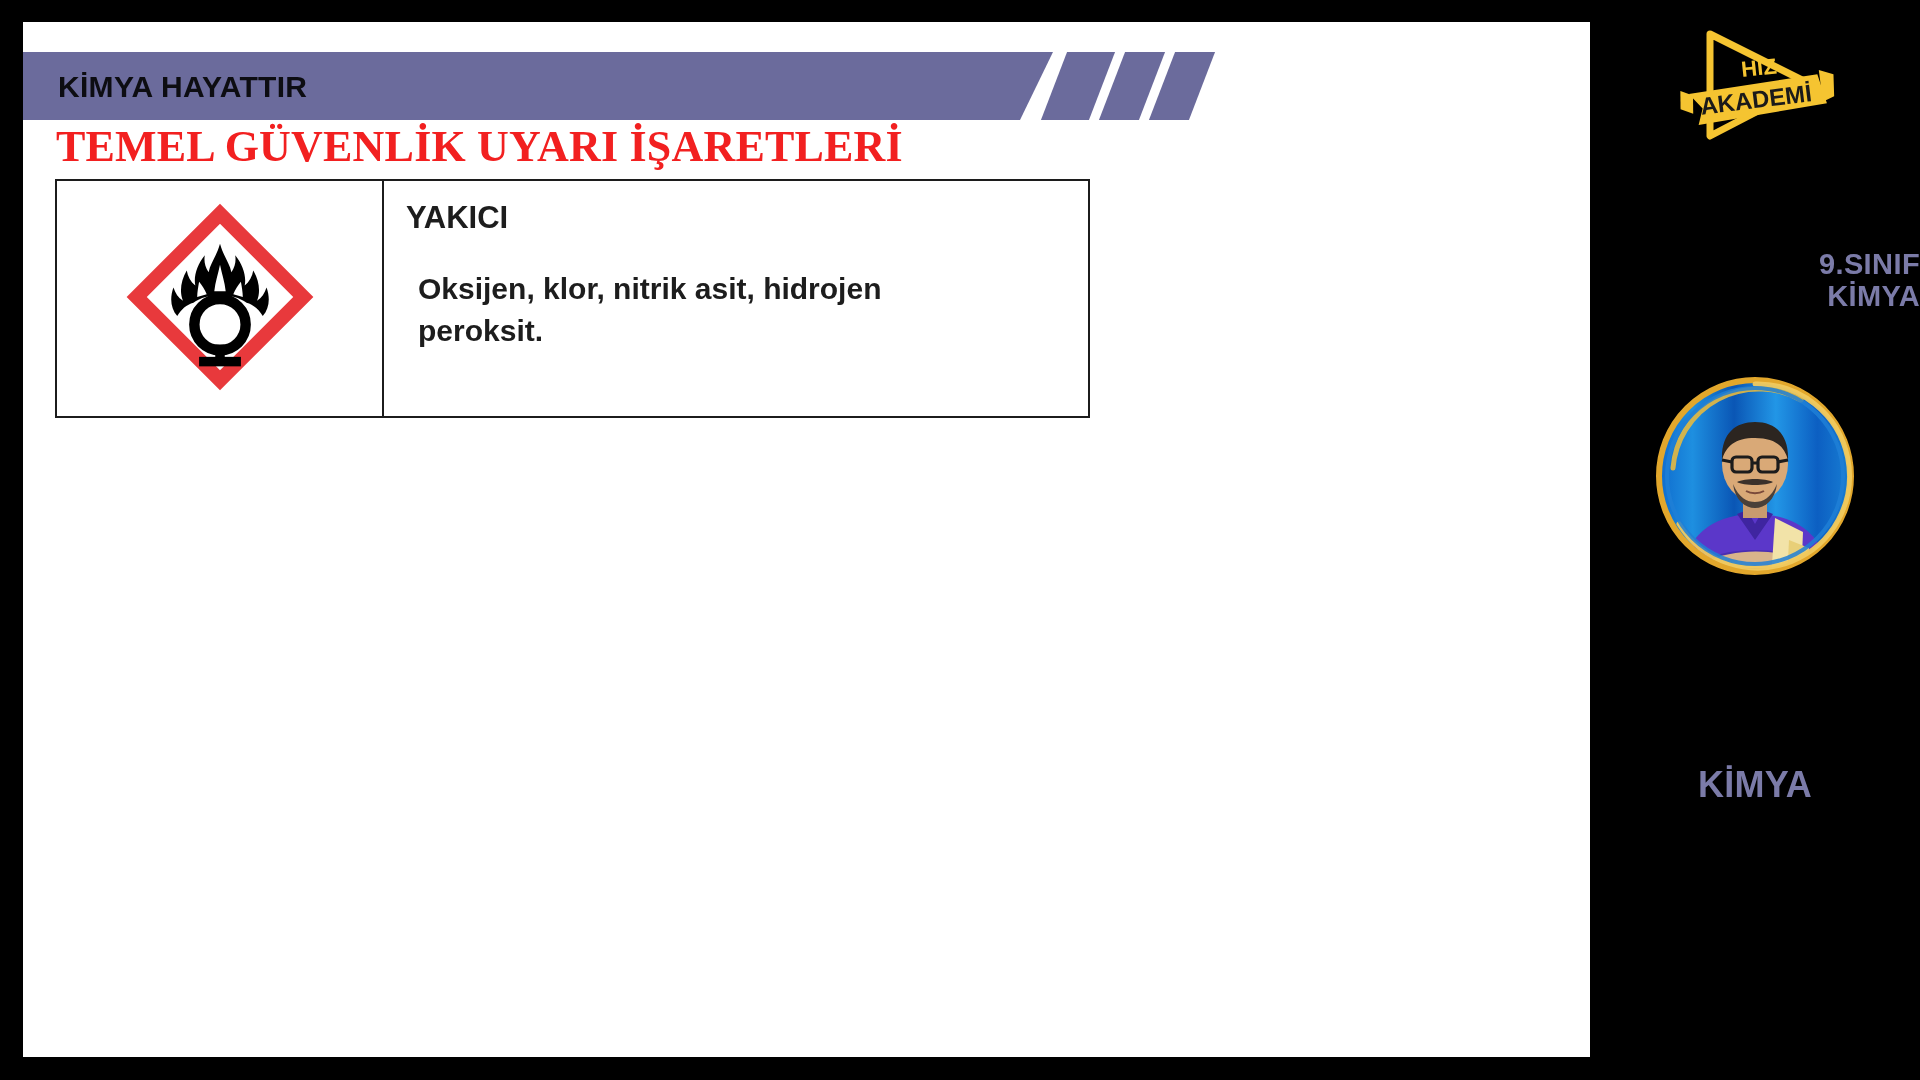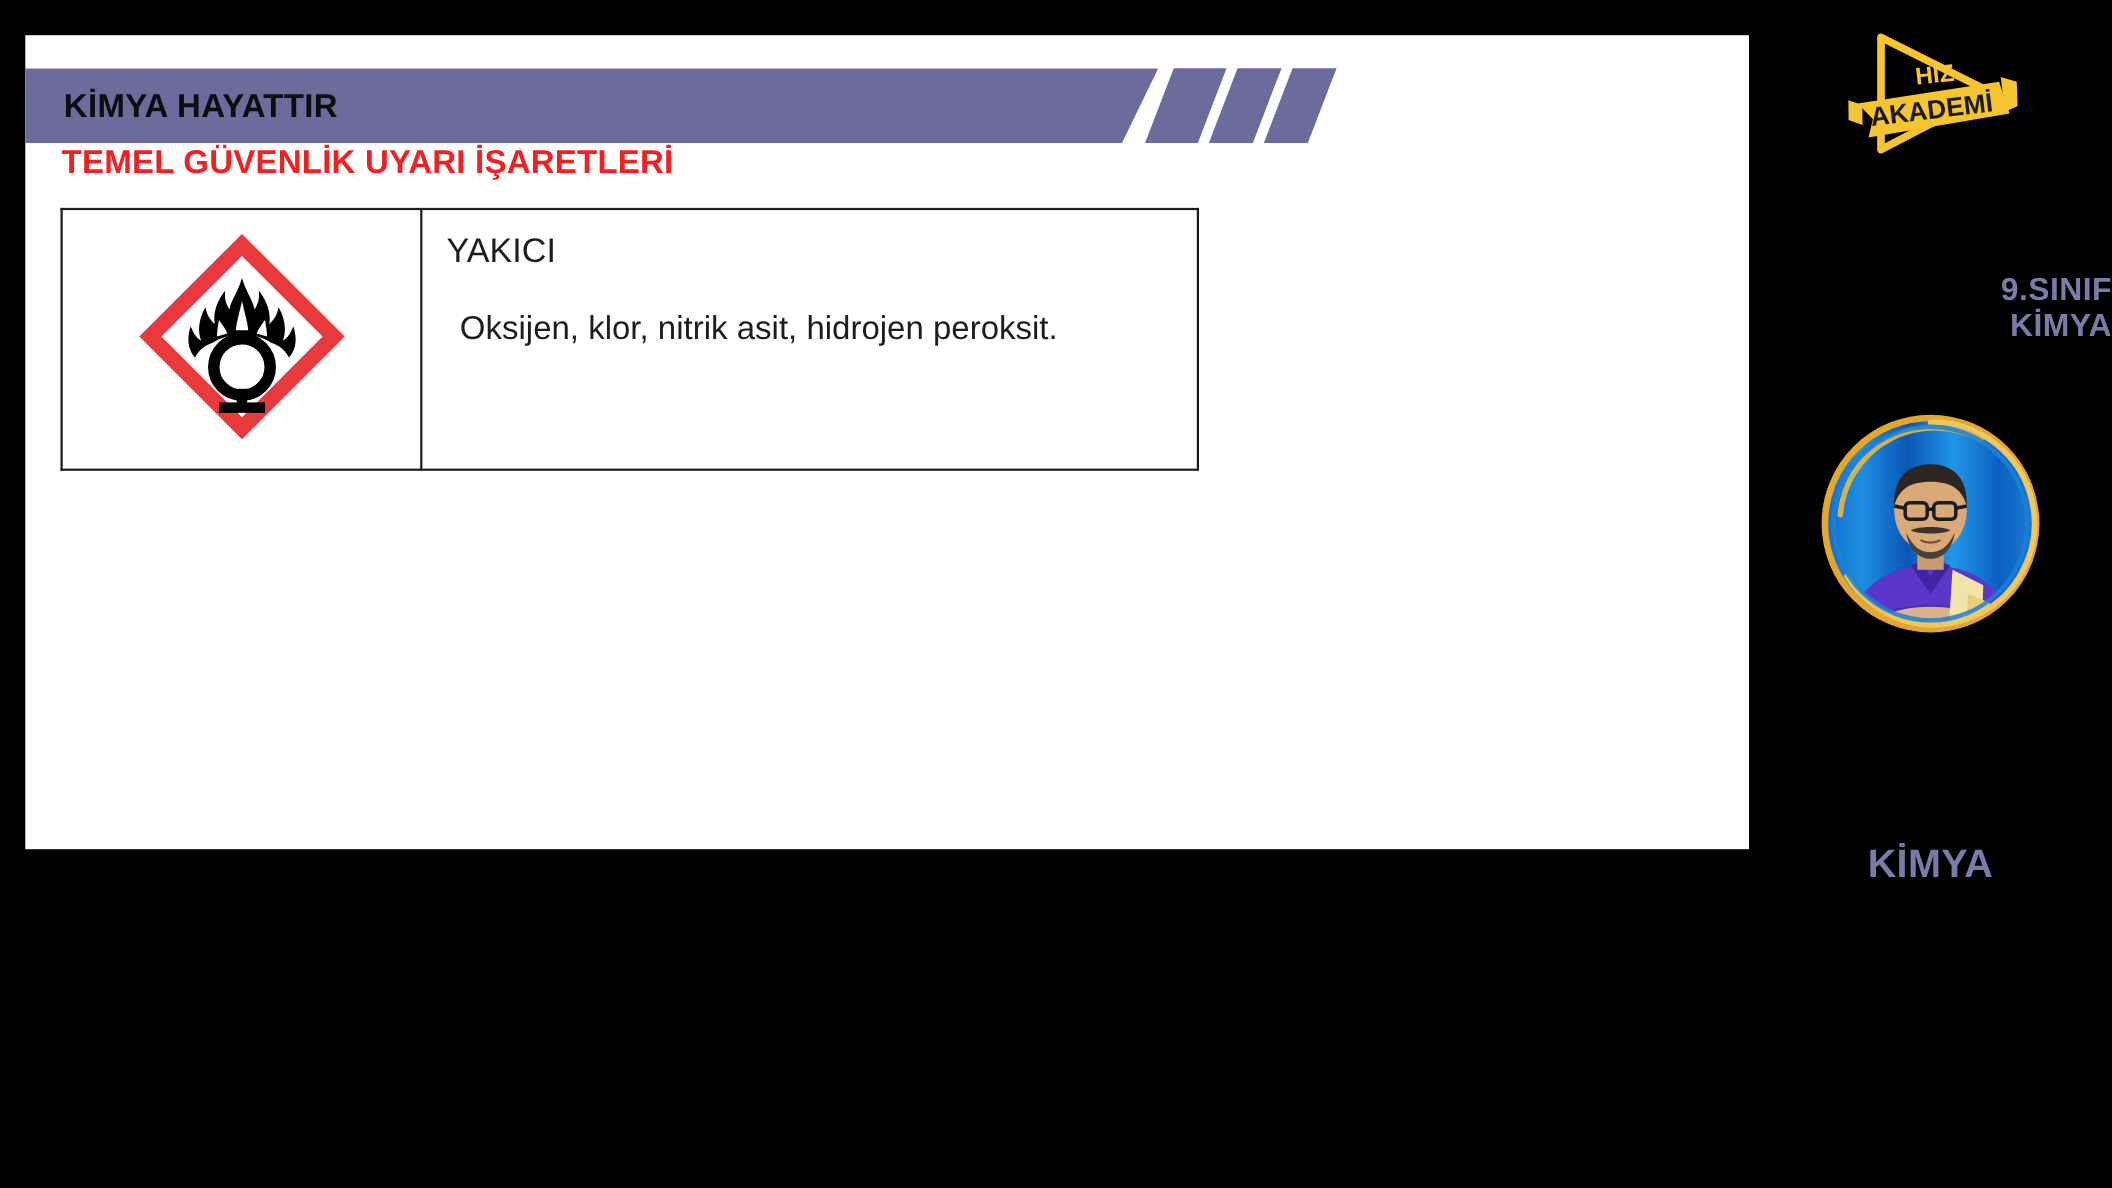--- a/index.html
+++ b/index.html
@@ -19,23 +19,23 @@
   #stage {
     position: absolute;
     inset: 0;
     background: #000000;
   }
 
   
   #slide {
     position: absolute;
     left: 23px;
-    top: 32px;
+    top: 22px;
     width: 1567px;
-    height: 740px;
+    height: 1035px;
     background: #ffffff;
     overflow: hidden;
   }
 
   
   #header-banner {
     position: absolute;
     left: -40px;
     top: 30px;
     width: 1070px;
@@ -67,40 +67,42 @@
   }
   .slash.s1 { left: 1031px; width: 48px; }
   .slash.s2 { left: 1089px; }
   .slash.s3 { left: 1139px; }
 
   
   #section-title {
     position: absolute;
     left: 33px;
     top: 99px;
-    font-size: 30px;
+    font-size: 44px;
     font-weight: bold;
     color: #f22020;
     letter-spacing: 0.2px;
     white-space: nowrap;
+    font-family: Liberation Serif, serif;
   }
 
   
   #hazard-table {
     position: absolute;
     left: 32px;
     top: 157px;
     width: 1035px;
     border-collapse: collapse;
     table-layout: fixed;
   }
   #hazard-table td {
     border: 2.5px solid #1c1c1c;
     vertical-align: middle;
     padding: 0;
+    font-weight: bold;
   }
   #hazard-table td.cell-pictogram {
     width: 325px;
     height: 235px;
     text-align: center;
   }
   #hazard-table td.cell-text {
     padding: 18px 22px 22px 22px;
     vertical-align: top;
   }

